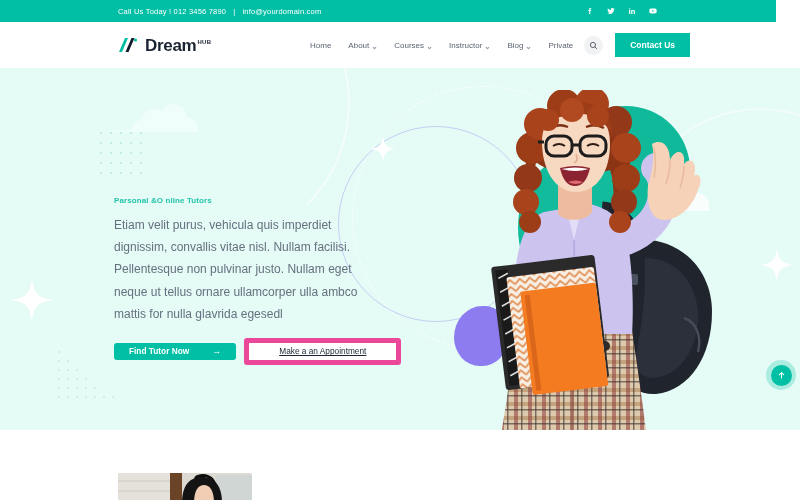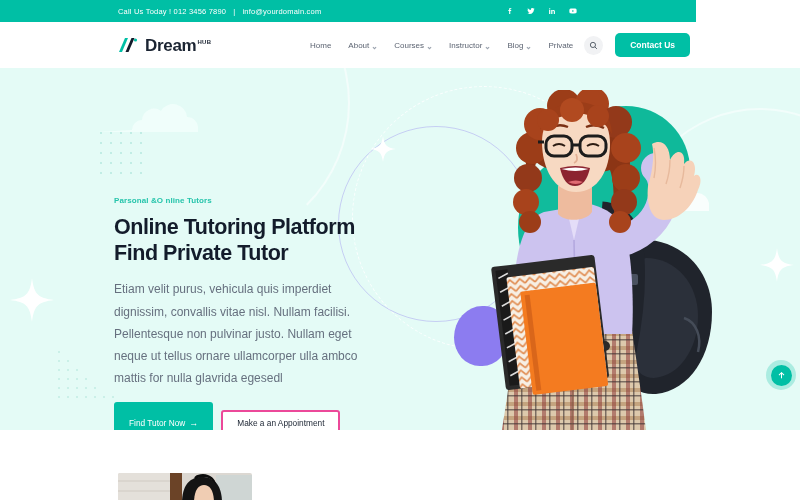--- a/index.html
+++ b/index.html
@@ -6,21 +6,21 @@
   html, body {
     width: 800px; height: 500px;
     font-family: "Liberation Sans", sans-serif;
     background: #ffffff;
     overflow: hidden;
   }
   .page { position: relative; width: 800px; height: 500px; }
 
   
   .topbar {
-    position: absolute; top: 0; left: 0; width: 696px; height: 22px;
+    position: absolute; top: 0; left: 0; width: 776px; height: 22px;
     background: #00bfa5;
     display: flex; align-items: center;
   }
   .topbar-left {
     position: absolute; left: 118px; top: 0; height: 22px;
     display: flex; align-items: center; gap: 7px;
   }
   .topbar-left span, .topbar-left a {
     color: #ffffff; font-size: 7.5px; letter-spacing: .2px; text-decoration: none;
     white-space: nowrap;
@@ -71,21 +71,21 @@
     position: absolute; right: 110px; top: 0; height: 46px;
     display: flex; align-items: center; gap: 12px;
   }
   .search-btn {
     width: 19px; height: 19px; border-radius: 50%; background: #f1f2f4;
     display: flex; align-items: center; justify-content: center; cursor: pointer;
   }
   .search-btn svg { width: 9px; height: 9px; stroke: #4b535f; fill: none; stroke-width: 1.6; }
   .contact-btn {
     background: #00bfa5; color: #fff; font-size: 8.5px; font-weight: bold;
-    padding: 4px 15px; height: 24px; border-radius: 5px; border: none; cursor: pointer;
+    padding: 4px 15px; height: 24px; border-radius: 0; border: none; cursor: pointer;
     display: flex; align-items: center; justify-content: center; white-space: nowrap;
   }
 
   
   .hero {
     position: absolute; top: 68px; left: 0; width: 800px; height: 362px;
     background: #e4fbf6; overflow: hidden;
   }
   .deco { position: absolute; pointer-events: none; }
 
@@ -132,29 +132,29 @@
   .hero-title {
     font-size: 21.5px; font-weight: bold; line-height: 1.22; color: #131c2b;
     letter-spacing: -.45px; margin-bottom: 12px;
   }
   .hero-para {
     font-size: 12px; line-height: 1.85; color: #66707f; width: 262px;
     margin-bottom: 13px;
   }
   .hero-btns { display: flex; gap: 8px; align-items: center; }
   .btn-primary {
-    background: #00bfa5; color: #fff; font-size: 8.3px; font-weight: normal;
-    height: 42px; padding: 0 15px; border-radius: 3px; border: none; cursor: pointer;
-    display: flex; align-items: center; gap: 4px; white-space: nowrap;
+    background: #00bfa5; color: #fff; font-size: 8.3px; font-weight: bold;
+    height: 17px; padding: 0 15px; border-radius: 3px; border: none; cursor: pointer;
+    display: flex; align-items: center; gap: 23px; white-space: nowrap;
   }
   .btn-primary .arr { font-size: 9px; line-height: 1; }
   .btn-outline {
     background: #fff; color: #1b2432; font-size: 8.3px; font-weight: normal;
-    height: 27px; padding: 0 14px; border-radius: 3px; border: 2px solid #ec4899;
-    cursor: pointer; display: flex; align-items: center; white-space: nowrap;
+    height: 27px; padding: 0 30px; border-radius: 3px; border: 5px solid #ec4899;
+    cursor: pointer; display: flex; align-items: center; white-space: nowrap; text-decoration: underline;
   }
 
   
   .hero-figure {
     position: absolute; left: 400px; top: 0; width: 400px; height: 362px;
   }
   .blob-teal {
     position: absolute; left: 162px; top: 38px; width: 128px; height: 128px;
     background: #0fb99a; border-radius: 50% 50% 50% 50%;
   }
@@ -356,24 +356,20 @@
     </svg>
     <svg class="deco sparkle-b" viewBox="0 0 26 26">
       <path d="M13 0 C14.4 9.5 16.5 11.6 26 13 C16.5 14.4 14.4 16.5 13 26 C11.6 16.5 9.5 14.4 0 13 C9.5 11.6 11.6 9.5 13 0 Z" fill="#ffffff"></path>
     </svg>
     <svg class="deco sparkle-c" viewBox="0 0 34 34">
       <path d="M17 0 C18.6 12.4 21.6 15.4 34 17 C21.6 18.6 18.6 21.6 17 34 C15.4 21.6 12.4 18.6 0 17 C12.4 15.4 15.4 12.4 17 0 Z" fill="#ffffff"></path>
     </svg>
 
     <div class="hero-content">
       <div class="eyebrow">Parsonal &amp;O nline Tutors</div>
-      <h1 class="hero-title">
-        <span>Online Tutoring Platform</span><br>
-        <span>Find Private Tutor</span>
-      </h1>
       <p class="hero-para">Etiam velit purus, vehicula quis imperdiet dignissim, convallis vitae nisl. Nullam facilisi. Pellentesque non pulvinar justo. Nullam eget neque ut tellus ornare ullamcorper ulla ambco mattis for nulla glavrida egesedl</p>
       <div class="hero-btns">
         <button class="btn-primary">
           <span>Find Tutor Now</span>
           <span class="arr">→</span>
         </button>
         <button class="btn-outline">Make a an Appointment</button>
       </div>
     </div>
 

